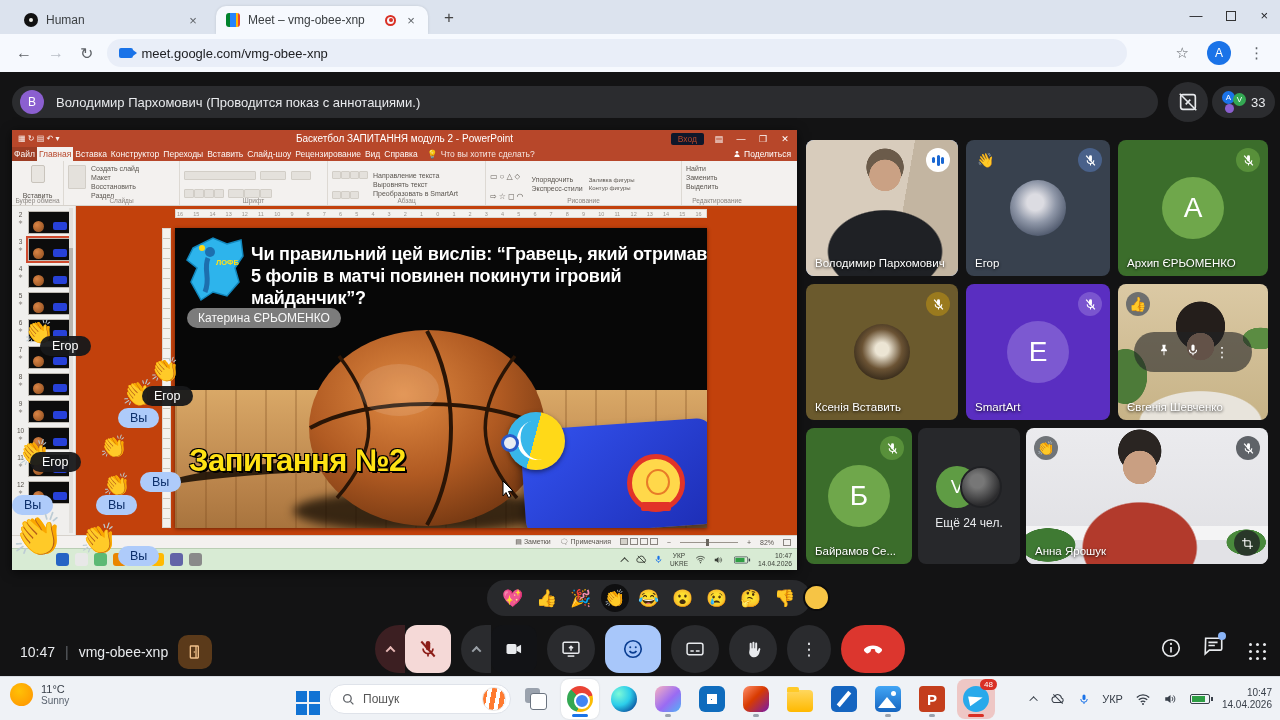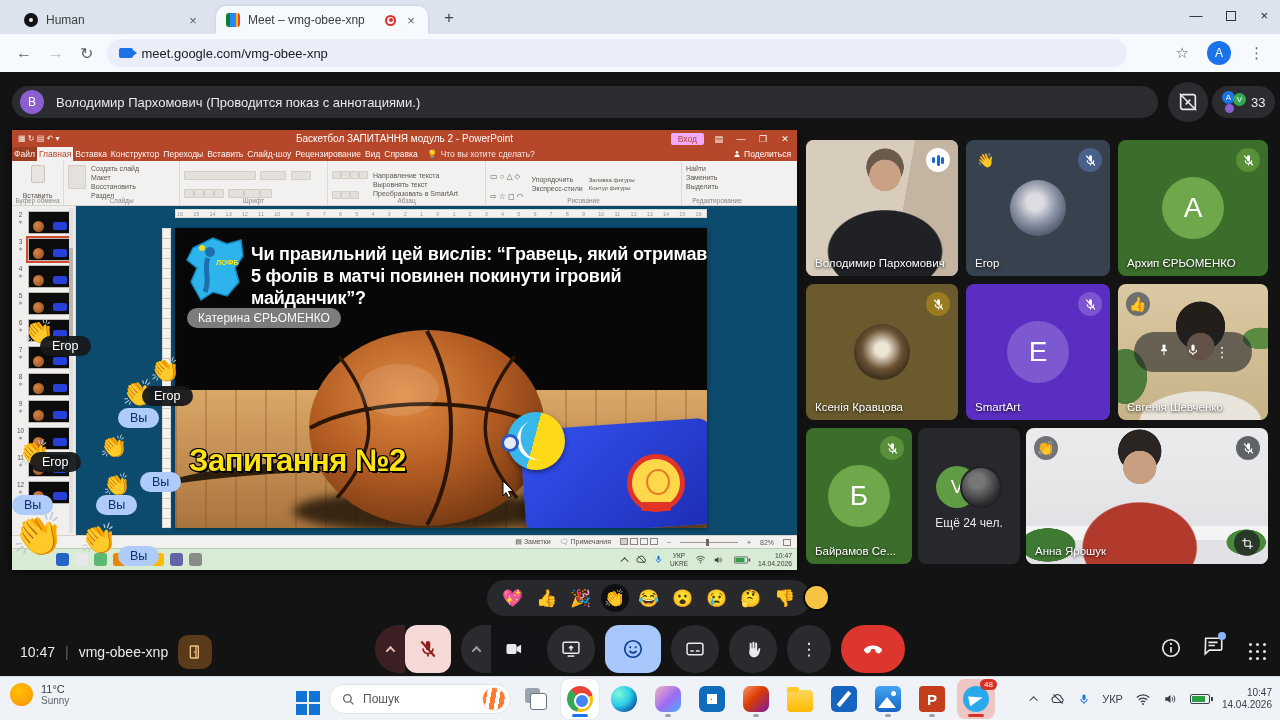--- a/index.html
+++ b/index.html
@@ -40,21 +40,21 @@
 .pp-a{position:absolute;left:0;top:0;width:13px;height:13px;border-radius:50%;background:#1a73e8;color:#fff;font-size:8px;display:flex;align-items:center;justify-content:center}
 .pp-v{position:absolute;right:0;top:2px;width:13px;height:13px;border-radius:50%;background:#34a853;color:#fff;font-size:8px;display:flex;align-items:center;justify-content:center}
 .pp-p{position:absolute;left:3px;bottom:0;width:9px;height:9px;border-radius:50%;background:#8b5fd0}
 .pp-count{font-size:13px;color:#e8eaed}
 
 #ppt{position:absolute;left:12px;top:58px;width:785px;height:440px;background:#f3f1ef;box-shadow:0 2px 10px rgba(0,0,0,.6)}
 #ppt-title{position:absolute;left:0;top:0;width:100%;height:17px;background:#b7472a;display:flex;align-items:center;color:#fff;font-size:9px}
 .qa{display:flex;gap:6px;margin-left:6px;opacity:.92;font-size:8px}
 #ppt-title .ttl{position:absolute;left:0;right:0;text-align:center;font-size:10px;pointer-events:none}
 #ppt-title .tright{margin-left:auto;display:flex;align-items:center;gap:8px;margin-right:5px;z-index:2}
-.vhod{background:#f0abfc;color:#b7472a;font-size:8.5px;padding:1px 7px;border-radius:2px}
+.vhod{background:#0f172a;color:#b7472a;font-size:8.5px;padding:1px 7px;border-radius:2px}
 .twc{width:14px;text-align:center;font-size:9px}
 #ppt-tabs{position:absolute;left:0;top:17px;width:100%;height:14px;background:#b7472a;display:flex;align-items:stretch;color:rgba(255,255,255,.96);font-size:8.5px}
 .ptab{padding:0 2px;display:flex;align-items:center}
 .ptab.file{background:rgba(0,0,0,.14)}
 .ptab.act{background:#f3f1ef;color:#b7472a}
 .tellme{padding:0 8px;display:flex;align-items:center;opacity:.9}
 #ppt-share{position:absolute;right:6px;top:17px;height:14px;display:flex;align-items:center;color:#fff;font-size:8.5px;gap:3px}
 #ppt-ribbon{position:absolute;left:0;top:31px;width:100%;height:45px;background:#f3f1ef;border-bottom:1px solid #d6d2cc;display:flex}
 .rg{border-right:1px solid #ddd9d3;position:relative;padding:2px 4px 9px}
 .rg-cap{position:absolute;bottom:1px;left:0;right:0;text-align:center;font-size:6.5px;color:#8a8580;white-space:nowrap}
@@ -68,21 +68,21 @@
 .thumb-row{display:flex;gap:3px;margin:3px 3px 4px 4px;align-items:flex-start}
 .tnum{width:9px;display:flex;flex-direction:column;align-items:center;font-size:6.5px;color:#55504a}
 .tstar{font-size:6px;color:#8a8580}
 .tpic{width:42px;height:23px;background:#0c0c0c;position:relative;border:1px solid #bdb9b2}
 .tpic::before{content:'';position:absolute;left:4px;bottom:1px;width:11px;height:11px;border-radius:50%;background:radial-gradient(circle at 35% 35%,#d98445,#8a4a1c)}
 .tpic::after{content:'';position:absolute;right:2px;bottom:3px;width:14px;height:8px;border-radius:2px;background:#2741d8}
 .tpic.sel{outline:2px solid #cf4a2e}
 #tscroll{position:absolute;left:57px;top:78px;width:4px;height:325px;background:#e2e0dc}
 #tscroll::before{content:'';position:absolute;top:40px;left:0;width:4px;height:90px;background:#b9b5ae}
 
-#canvas-bg{position:absolute;left:64px;top:76px;width:721px;height:329px;background:#0c4a6e;overflow:hidden}
+#canvas-bg{position:absolute;left:64px;top:76px;width:721px;height:329px;background:#c2410c;overflow:hidden}
 #ruler-h{position:absolute;left:99px;top:3px;width:532px;height:9px;background:#f4f2ef;border:1px solid #dcd8d2}
 #ruler-h span{position:absolute;top:1px;font-size:5.5px;color:#9b958e}
 #ruler-v{position:absolute;left:86px;top:22px;width:9px;height:300px;background:#f4f2ef;border:1px solid #dcd8d2;background-image:repeating-linear-gradient(#f4f2ef 0 9px,#c9c4bc 9px 10px)}
 
 #slide{position:absolute;left:99px;top:22px;width:532px;height:300px;background:#070707;overflow:hidden;box-shadow:0 1px 4px rgba(0,0,0,.45)}
 #floor{position:absolute;left:0;top:162px;width:532px;height:138px;background:linear-gradient(#d9a867,#b9834a 70%,#a8743e);}
 #floor::before{content:'';position:absolute;inset:0;background:repeating-linear-gradient(90deg,rgba(120,70,25,.28) 0 2px,transparent 2px 30px)}
 #courtline{position:absolute;left:-30px;top:228px;width:600px;height:90px;border-top:13px solid rgba(20,10,2,.85);border-radius:50%/40px}
 #ballshadow{position:absolute;left:118px;top:262px;width:260px;height:42px;border-radius:50%;background:rgba(10,5,0,.72);filter:blur(5px)}
 #ball{position:absolute;left:132px;top:100px}
@@ -610,21 +610,21 @@
             <svg width="13" height="13" viewBox="0 0 24 24">
               <rect x="9.3" y="2.5" width="5.4" height="11" rx="2.7" fill="#fff"></rect>
               <path d="M6 11.5a6 6 0 0 0 12 0" stroke="#fff" stroke-width="2" fill="none"></path>
               <path d="M12 17.5V21" stroke="#fff" stroke-width="2"></path>
               <path d="M4 3L20 21" stroke="#fff" stroke-width="2.4"></path>
             </svg>
           </div>
         </div>
         <div class="tile" style="left: 0px; top: 144px; width: 152px; background: rgb(107, 90, 45);">
           <div class="pcirc ava-ksenia"></div>
-          <div class="tname">Ксенія Кравцова</div>
+          <div class="tname">Ксенія Вставить</div>
           <div class="badge tr" style="background: rgb(154, 122, 30);">
             <svg width="13" height="13" viewBox="0 0 24 24">
               <rect x="9.3" y="2.5" width="5.4" height="11" rx="2.7" fill="#fff"></rect>
               <path d="M6 11.5a6 6 0 0 0 12 0" stroke="#fff" stroke-width="2" fill="none"></path>
               <path d="M12 17.5V21" stroke="#fff" stroke-width="2"></path>
               <path d="M4 3L20 21" stroke="#fff" stroke-width="2.4"></path>
             </svg>
           </div>
         </div>
         <div class="tile" style="left: 160px; top: 144px; width: 144px; background: rgb(90, 46, 193);">

